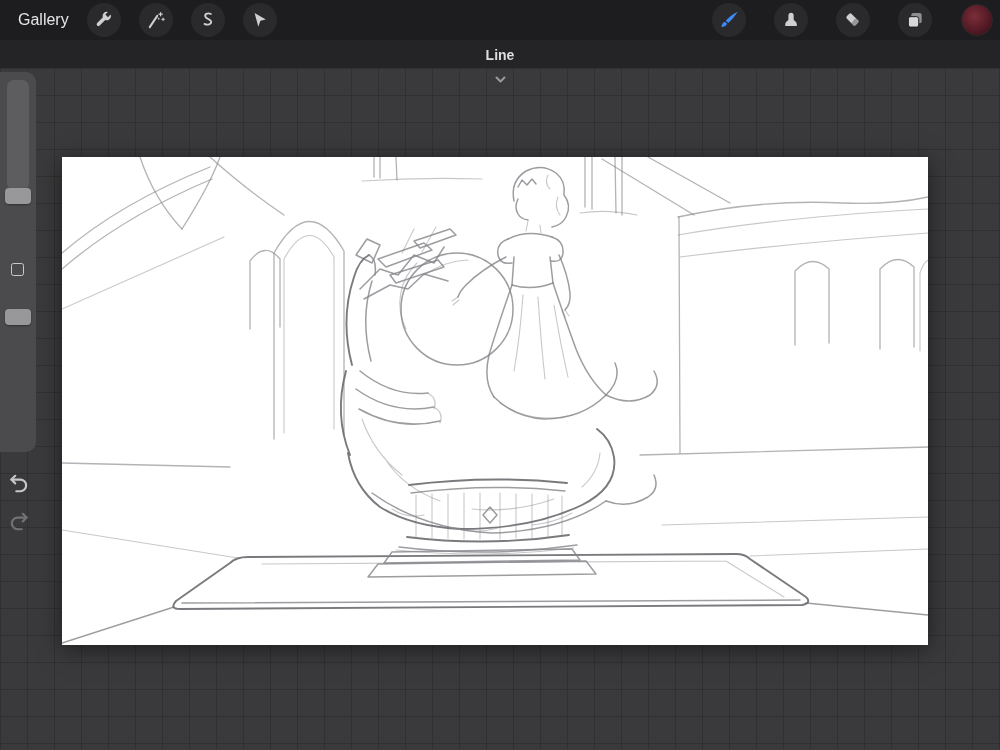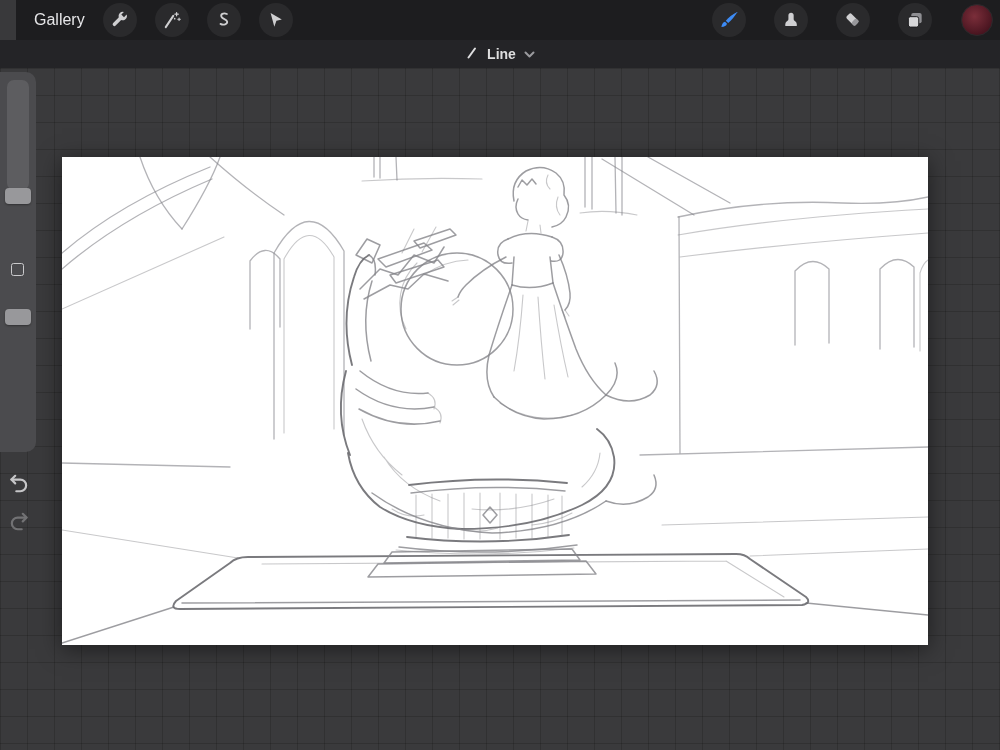--- a/index.html
+++ b/index.html
@@ -12,21 +12,21 @@
   .canvas-area{
     position:absolute;left:0;top:68px;right:0;bottom:0;
     background-color:#3a3a3c;
     background-image:
       linear-gradient(rgba(0,0,0,.16) 1px, transparent 1px),
       linear-gradient(90deg, rgba(0,0,0,.16) 1px, transparent 1px);
     background-size:27px 27px;
   }
   
   .topbar{
-    position:absolute;top:0;left:16px;right:0;height:40px;background:#1d1d1f;
+    position:absolute;top:0;left:0;right:0;height:40px;background:#1d1d1f;
     display:flex;align-items:center;z-index:10;
   }
   .gallery-btn{
     margin-left:16px;background:none;border:none;color:#e6e6e8;
     font-size:16px;font-family:inherit;padding:4px 2px;cursor:pointer;
   }
   .tool-group{display:flex;align-items:center;}
   .tool-group.left{margin-left:16px;gap:18px;}
   .tool-group.right{margin-left:auto;gap:28px;margin-right:6px;}
   .tool-btn{
@@ -34,21 +34,21 @@
     display:flex;align-items:center;justify-content:center;padding:0;cursor:pointer;
   }
   .tool-btn svg{display:block;}
   
   .statusbar{
     position:absolute;top:40px;left:0;right:0;height:28px;background:#242427;
     display:flex;align-items:center;justify-content:center;z-index:9;
   }
   .status-pill{
     display:flex;align-items:center;gap:8px;background:none;border:none;
-    color:#dededf;font-size:14px;font-weight:bold;font-family:inherit;cursor:pointer;
+    color:#dededf;font-size:14px;font-weight:bold;font-family:inherit;cursor:pointer;flex-direction:column;
   }
   
   .sidebar{
     position:absolute;left:0;top:72px;width:36px;height:380px;
     background:#4b4b4e;border-radius:0 10px 10px 0;z-index:8;
   }
   .slider-track{
     position:absolute;left:7px;width:22px;background:#5d5d60;border-radius:7px;cursor:pointer;
   }
   .track-top{top:8px;height:110px;}

